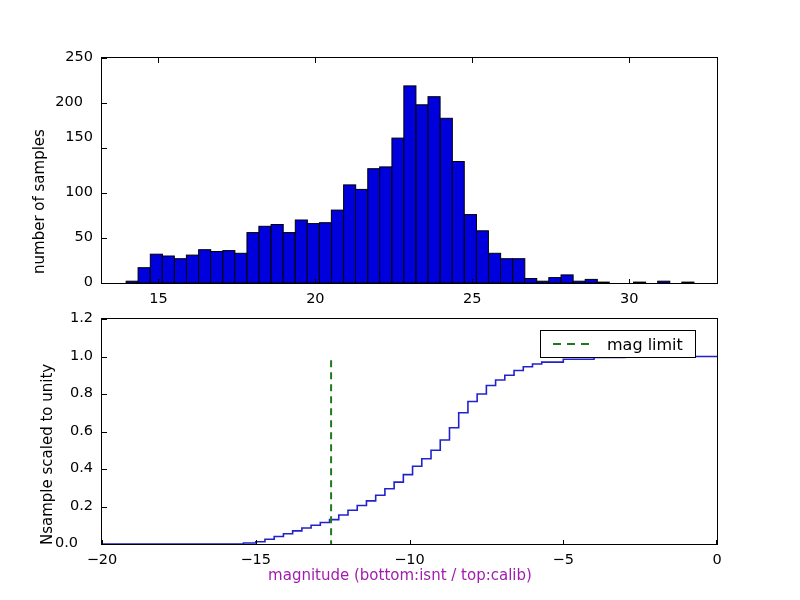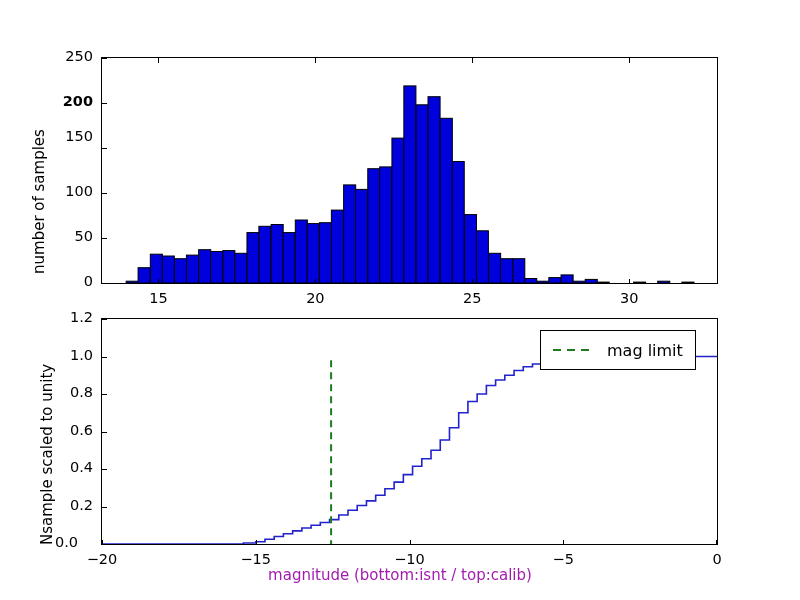--- a/index.html
+++ b/index.html
@@ -71,21 +71,21 @@
         <rect x="555.70" y="223.20" width="12.08" height="1.80" fill="#0000dd" stroke="#000000" stroke-width="1"></rect>
         <rect x="579.86" y="224.10" width="12.08" height="0.90" fill="#0000dd" stroke="#000000" stroke-width="1"></rect>
       </svg>
   </div>
 
   <div id="topYTicks">
       <div class="tick-lbl" style="left: 93px; top: 273px; transform: translateX(-100%);">0</div>
       <div class="tick-lbl" style="left: 93px; top: 228px; transform: translateX(-100%);">50</div>
       <div class="tick-lbl" style="left: 93px; top: 183px; transform: translateX(-100%);">100</div>
       <div class="tick-lbl" style="left: 93px; top: 128px; transform: translateX(-100%); text-align: right;">150</div>
-      <div class="tick-lbl" style="left: 93px; top: 93px; transform: translateX(-100%); font-weight: bold;">200</div>
+      <div class="tick-lbl" style="left: 83px; top: 93px; transform: translateX(-100%);">200</div>
       <div class="tick-lbl" style="left: 93px; top: 48px; transform: translateX(-100%);">250</div>
     </div>
   <div id="topXTicks">
       <div class="tick-lbl" style="left: 158.48px; top: 290px; transform: translateX(-50%);">15</div>
       <div class="tick-lbl" style="left: 315.367px; top: 290px; transform: translateX(-50%);">20</div>
       <div class="tick-lbl" style="left: 472.255px; top: 290px; transform: translateX(-50%);">25</div>
       <div class="tick-lbl" style="left: 629.143px; top: 290px; transform: translateX(-50%);">30</div>
     </div>
   <div id="topTickMarks">
       <div class="tick" style="left: 102px; top: 283px; width: 5px; height: 1px;"></div>
@@ -137,21 +137,21 @@
       <div class="tick" style="left: 102px; top: 394px; width: 5px; height: 1px;"></div>
       <div class="tick" style="left: 102px; top: 357px; width: 5px; height: 1px;"></div>
       <div class="tick" style="left: 102px; top: 319px; width: 5px; height: 1px;"></div>
       <div class="tick" style="left: 102px; top: 540px; width: 1px; height: 5px;"></div>
       <div class="tick" style="left: 256px; top: 540px; width: 1px; height: 5px;"></div>
       <div class="tick" style="left: 410px; top: 540px; width: 1px; height: 5px;"></div>
       <div class="tick" style="left: 563px; top: 540px; width: 1px; height: 5px;"></div>
       <div class="tick" style="left: 716px; top: 540px; width: 1px; height: 5px;"></div>
     </div>
 
-  <div class="legend-box" style="left:540px;top:330px;height:40px;">
+  <div class="legend-box" style="left:540px;top:330px;height:28px;">
     <svg width="40" height="12">
       <line id="legLine" x1="2" y1="6" x2="38" y2="6" stroke-width="2.2" stroke-dasharray="8,6" stroke="#1f7a1f"></line>
     </svg>
     <span class="legend-label">mag limit</span>
   </div>
 
   <div class="xlabel" style="left:0;top:566px;">magnitude (bottom:isnt / top:calib)</div>
 
 </div>
 

